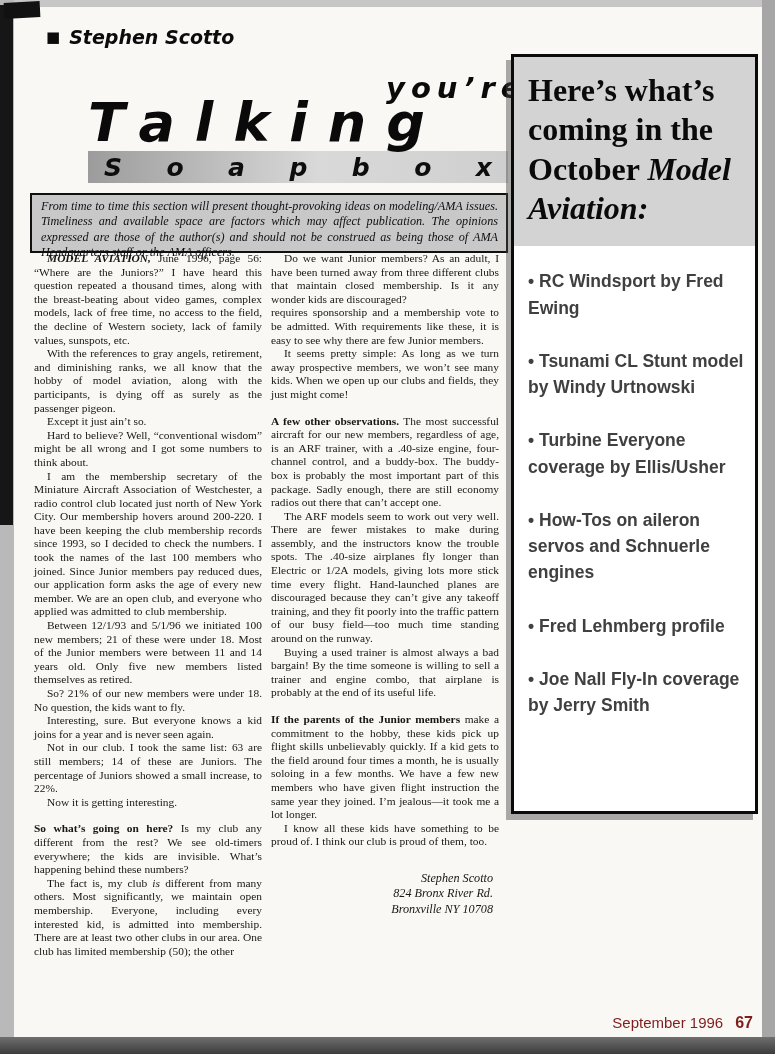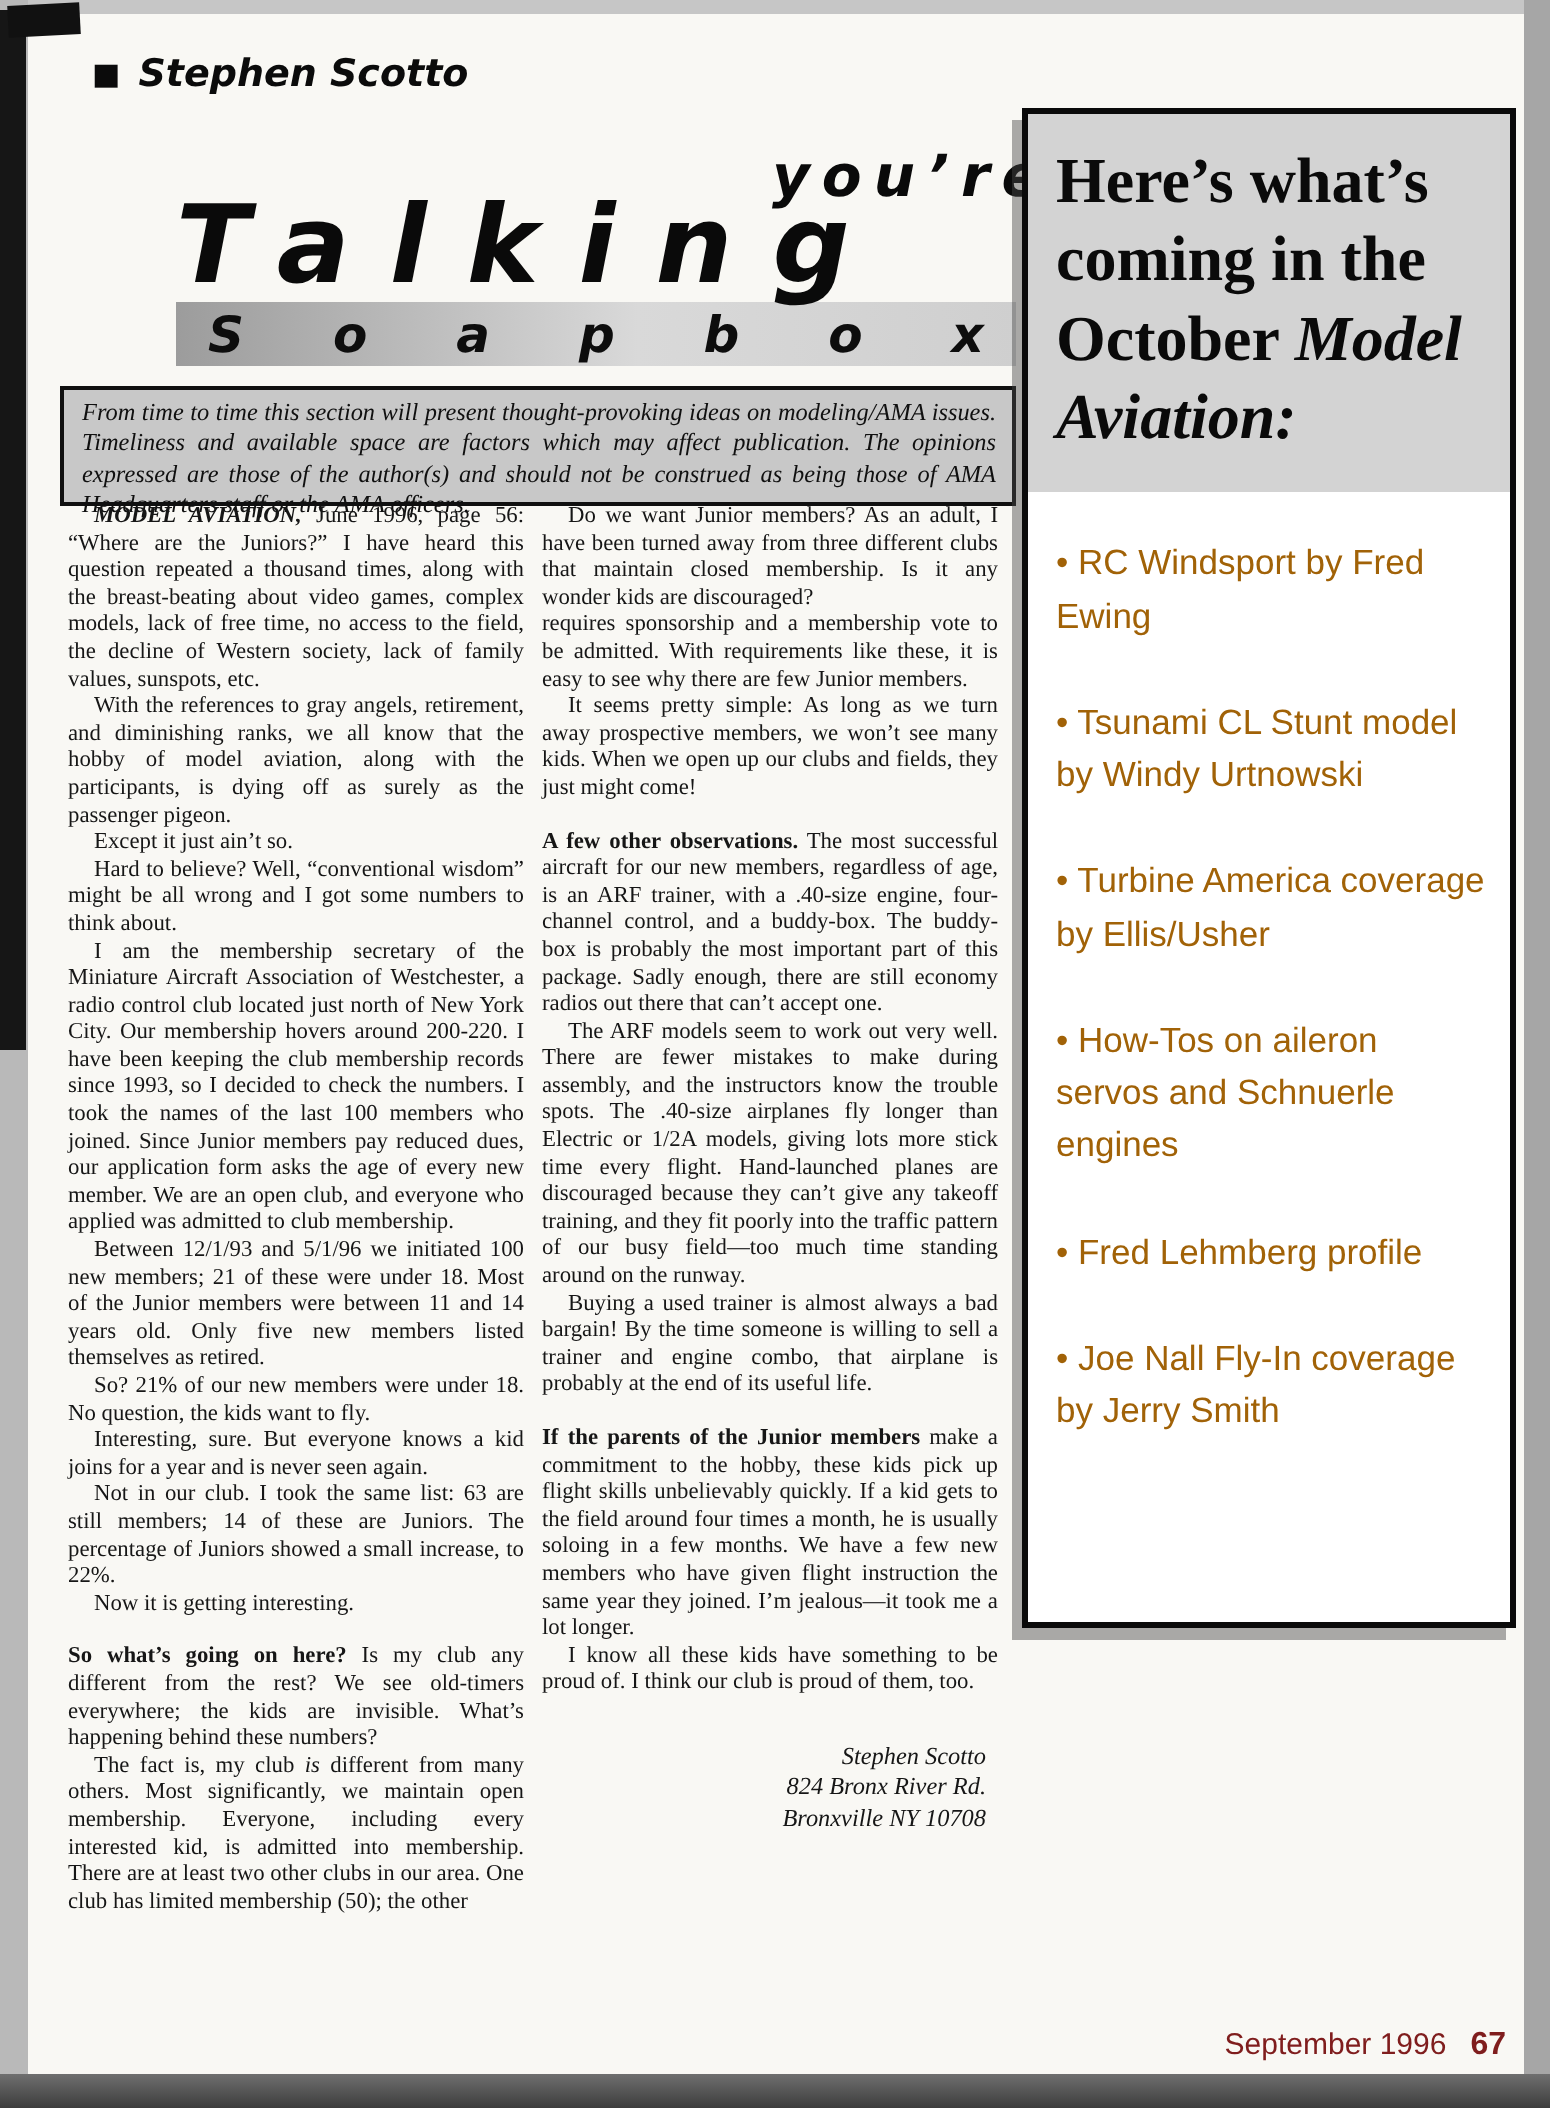--- a/index.html
+++ b/index.html
@@ -89,22 +89,22 @@
   .sidebar-head {
     background:#d3d3d3;
     padding:14px 12px 18px 14px;
     font-family:"Liberation Serif", serif;
     font-weight:bold; font-size:32px; line-height:1.23; color:#0a0a0a;
   }
   .sidebar-head .it { font-style:italic; }
   .sidebar-items { padding:22px 10px 0 14px; }
   .sb-item {
     font-family:"Liberation Sans", sans-serif;
-    font-weight:normal; font-size:17.5px; line-height:1.5;
-    margin-bottom:27px; color:#a16207;
+    font-weight:bold; font-size:17.5px; line-height:1.5;
+    margin-bottom:27px; color:#404040;
   }
 
   
   .footer {
     position:absolute; right:22px; top:1014px; z-index:7;
     font-family:"Liberation Sans", sans-serif; font-size:15px; color:#7f1d1d;
     display:flex; align-items:baseline; gap:12px;
   }
   .footer .pg { font-weight:bold; font-size:16px; }
 </style>
@@ -164,21 +164,21 @@
       </div>
     </div>
 
   <div class="sidebar">
     <div class="sidebar-head">
       <span>Here’s what’s coming in the October </span><span class="it">Model Aviation:</span>
     </div>
     <div class="sidebar-items" id="sbitems">
         <div class="sb-item">• RC Windsport by Fred Ewing</div>
         <div class="sb-item">• Tsunami CL Stunt model by Windy Urtnowski</div>
-        <div class="sb-item">• Turbine America coverage by Ellis/Usher</div>
+        <div class="sb-item">• Turbine Everyone coverage by Ellis/Usher</div>
         <div class="sb-item">• How-Tos on aileron servos and Schnuerle engines</div>
         <div class="sb-item">• Fred Lehmberg profile</div>
         <div class="sb-item">• Joe Nall Fly-In coverage by Jerry Smith</div>
       </div>
   </div>
 
   <div class="footer">
     <span>September 1996</span>
     <span class="pg">67</span>
   </div>

